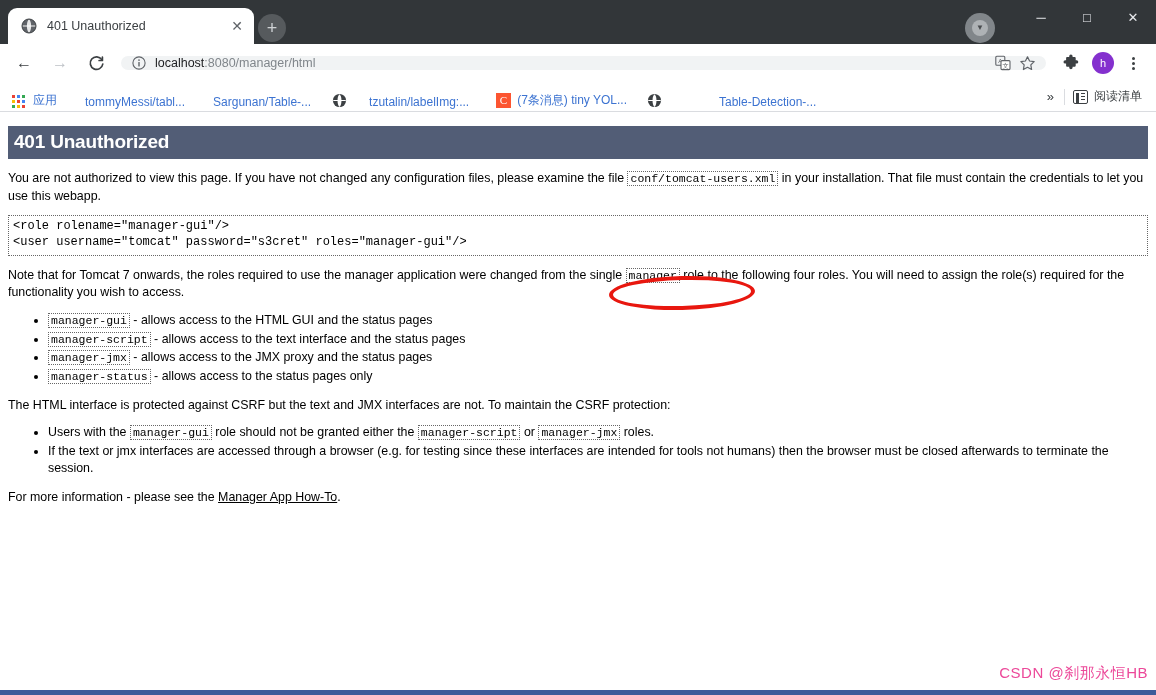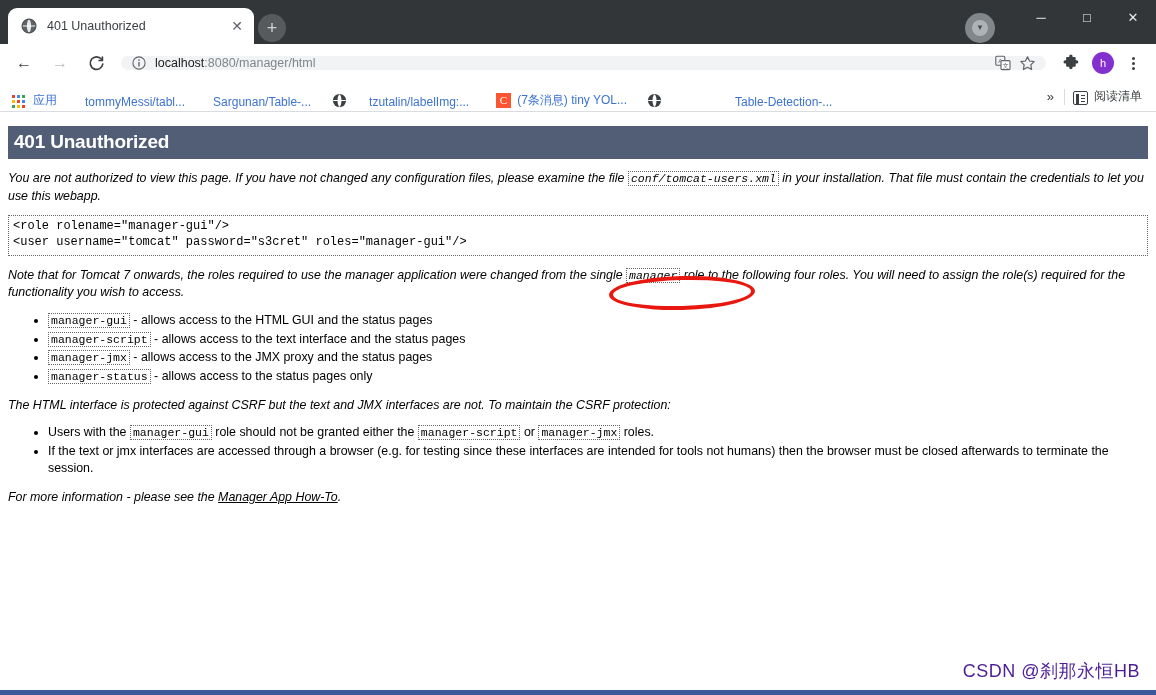--- a/index.html
+++ b/index.html
@@ -231,21 +231,21 @@
     padding: 0 8px;
     flex: 0 0 auto;
   }
   .bm-divider {
     width: 1px; height: 16px;
     background: #dadce0;
     flex: 0 0 auto;
     margin: 0 2px;
   }
   .reading-list {
-    display: flex; align-items: flex-end;
+    display: flex; align-items: center;
     padding: 0 6px;
     color: #3c4043;
     flex: 0 0 auto;
   }
   .rl-icon {
     width: 15px; height: 14px;
     border: 1.6px solid #3c4043;
     border-radius: 2px;
     margin-right: 6px;
     flex: 0 0 auto;
@@ -285,21 +285,21 @@
     padding: 5px 0 6px 6px;
     letter-spacing: -0.2px;
   }
 
   .tc-body {
     padding: 0 8px;
     font-size: 12.4px;
     color: #000000;
     line-height: 1.42;
   }
-  .tc-p { margin: 11px 0 0 0; font-style: italic; }
+  .tc-p { margin: 11px 0 0 0; }
   .tc-p.first { margin-top: 11px; }
 
   code.inl {
     font-family: "Liberation Mono", monospace;
     font-size: 11.5px;
     border: 1px dotted #666;
     padding: 0 2px;
     white-space: nowrap;
   }
 
@@ -329,23 +329,23 @@
     left: 609px; top: 163px;
     width: 146px; height: 34px;
     border: 4px solid #e8170f;
     border-radius: 50%;
     pointer-events: none;
     transform: rotate(-1.5deg);
   }
 
   .watermark {
     position: absolute;
-    right: 16px; bottom: 12px;
-    color: #4c1d95;
-    font-size: 18px;
+    right: 8px; bottom: 12px;
+    color: #ec4899;
+    font-size: 15px;
     letter-spacing: 0.5px;
   }
 
   .bottom-strip {
     position: absolute;
     left: 0; bottom: 0;
     width: 1156px; height: 5px;
     background: #3c5a9a;
   }
 </style>
@@ -485,21 +485,21 @@
     <div class="bm" style="margin-left:6px">
       <span class="bm-favicon">
         <svg width="15" height="15" viewBox="0 0 16 16">
           <circle cx="8" cy="8" r="7" fill="#3c4043"></circle>
           <path d="M8 1.2c-1.3 1.1-2.1 3.2-2.1 6.8S6.7 13.7 8 14.8c1.3-1.1 2.1-3.2 2.1-6.8S9.3 2.3 8 1.2z" fill="#ffffff"></path>
           <path d="M1.3 8h13.4" stroke="#ffffff" stroke-width="1.1"></path>
         </svg>
       </span>
     </div>
 
-    <div class="bm" style="margin-left:52px">
+    <div class="bm" style="margin-left:36px">
       <span>Table-Detection-...</span>
     </div>
 
     <div class="bm-spacer"></div>
 
     <div class="bm-overflow">»</div>
     <div class="bm-divider"></div>
     <div class="reading-list">
       <span class="rl-icon"></span>
       <span>阅读清单</span>

